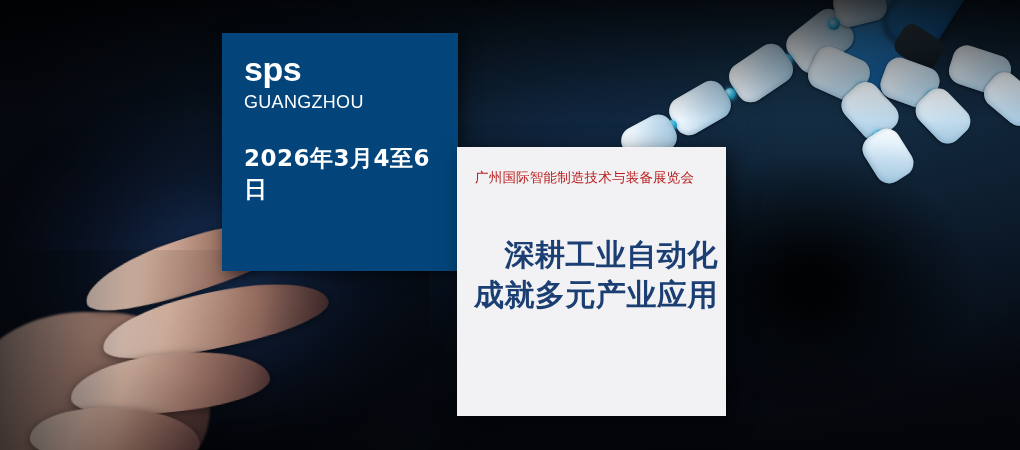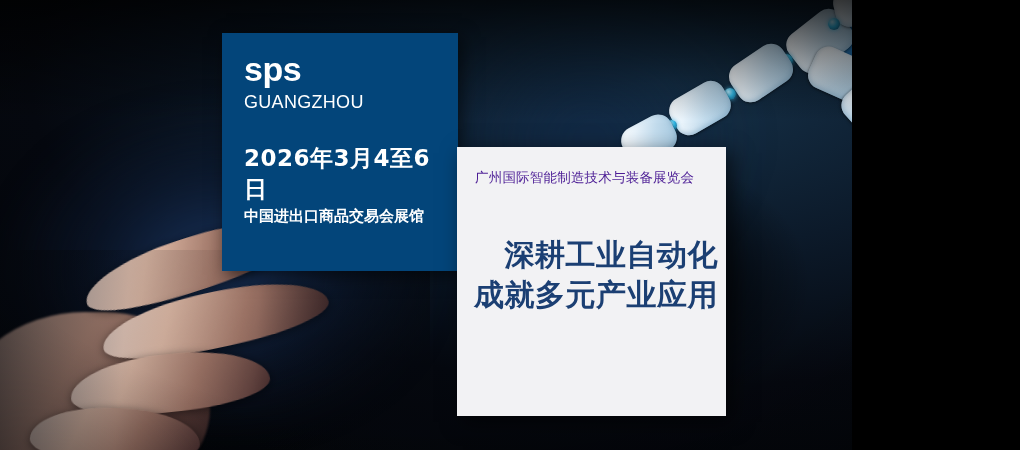--- a/index.html
+++ b/index.html
@@ -1,18 +1,18 @@
 <!DOCTYPE html>
 <html><head>
 <meta charset="utf-8">
 <style>
   html,body{margin:0;padding:0;background:#000;}
   *{box-sizing:border-box;}
   #stage{
-    position:relative;width:852px;height:450px;overflow:hidden;
+    position:relative;width:1020px;height:450px;overflow:hidden;
     font-family:"Liberation Sans","DejaVu Sans",sans-serif;
     background:#05070c;
   }
 
   
   .bg-base{position:absolute;inset:0;background:
       radial-gradient(120% 110% at 78% 18%, #16324a 0%, #0c1a2a 34%, #05080f 62%, #020305 100%);}
   .bg-glow-left{position:absolute;left:-60px;top:60px;width:560px;height:420px;
       background:radial-gradient(closest-side, rgba(28,58,105,.85) 0%, rgba(16,34,64,.45) 45%, rgba(0,0,0,0) 78%);
       filter:blur(18px);}
@@ -59,21 +59,21 @@
   .logo-city{font-size:18px;line-height:1.35;font-weight:400;letter-spacing:.3px;}
   .date-line{font-size:23px;font-weight:bold;margin-top:28px;letter-spacing:.5px;
        font-family:"DejaVu Sans","Liberation Sans",sans-serif;}
   .loc-line{font-size:15px;line-height:1.5;margin-top:9px;font-weight:bold;
        font-family:"DejaVu Sans","Liberation Sans",sans-serif;}
 
   
   .white-card{position:absolute;left:457px;top:147px;width:269px;height:269px;
        background:#f2f2f4;box-shadow:6px 6px 20px rgba(0,0,0,.6);}
   .card-small{position:absolute;left:18px;top:22px;right:10px;
-       font-size:13.5px;color:#4c1d95;letter-spacing:.2px;white-space:nowrap;
+       font-size:13.5px;color:#b91c1c;letter-spacing:.2px;white-space:nowrap;
        font-family:"DejaVu Sans","Liberation Sans",sans-serif;}
   .card-head{position:absolute;left:10px;top:88px;right:8px;
        font-size:30px;font-weight:bold;color:#1b3f73;line-height:1.32;
        letter-spacing:.5px;text-align:center;
        font-family:"DejaVu Sans","Liberation Sans",sans-serif;}
   .card-head div{white-space:nowrap;text-align:right;}
 </style>
 </head>
 <body>
 
@@ -126,21 +126,20 @@
   </div>
 
   <div class="bg-vignette"></div>
   <div class="bg-top-dark"></div>
 
   <div class="blue-panel">
     <div class="panel-pad">
       <div class="logo-sps">sps</div>
       <div class="logo-city">GUANGZHOU</div>
       <div class="date-line">2026年3月4至6日</div>
-      <div class="loc-line" style="margin-top:0;">中国进出口商品交易会展馆</div>
     </div>
   </div>
 
   <div class="white-card">
     <div class="card-small">广州国际智能制造技术与装备展览会</div>
     <div class="card-head">
       <div>深耕工业自动化</div>
       <div>成就多元产业应用</div>
     </div>
   </div>

